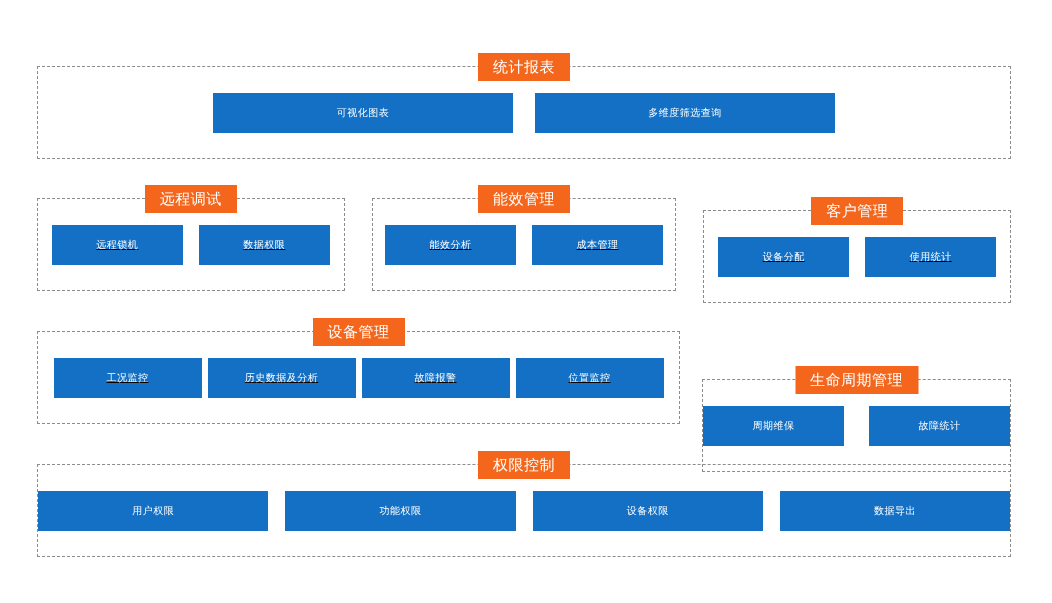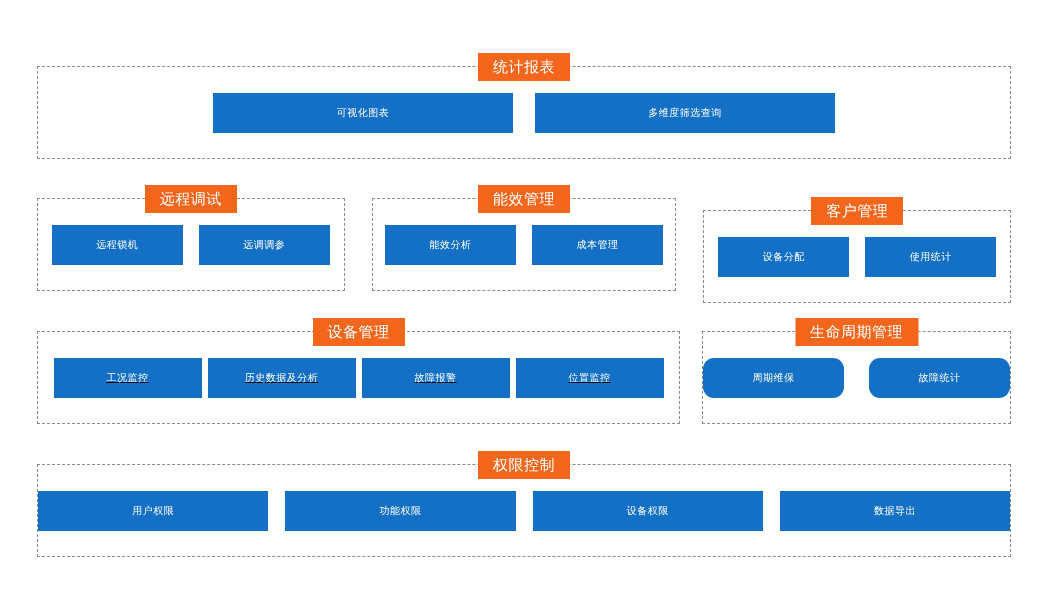--- a/index.html
+++ b/index.html
@@ -71,32 +71,32 @@
     box-sizing: border-box;
     letter-spacing: 0.5px;
   }
 
   
   #row-report { left: 37px; top: 66px; width: 974px; height: 93px; }
   #row-report .group { width: 974px; height: 93px; gap: 22px; }
   #row-report .node { width: 300px; }
 
   
-  #row-two { left: 37px; top: 198px; width: 974px; height: 93px; gap: 27px; }
+  #row-two { left: 37px; top: 198px; width: 974px; height: 93px; gap: 27px; text-decoration: underline; }
   #grp-remote  { width: 309px; height: 93px; gap: 16px; }
   #grp-energy  { width: 306px; height: 93px; gap: 16px; }
   #grp-customer{ width: 309px; height: 93px; gap: 16px; margin-top: 12px; }
   #row-two .node { width: 131px; }
 
   
   #row-three { left: 37px; top: 331px; width: 974px; height: 93px; gap: 22px; }
   #grp-device { width: 643px; height: 93px; gap: 6px; text-decoration: underline; }
   #grp-device .node { width: 148px; }
-  #grp-lifecycle { width: 309px; height: 93px; gap: 25px; }
-  #grp-lifecycle .node { width: 158px; border-radius: 11px; }
+  #grp-lifecycle { width: 309px; height: 93px; gap: 25px; margin-top: 48px; }
+  #grp-lifecycle .node { width: 158px; }
 
   
   #row-perm { left: 37px; top: 464px; width: 974px; height: 93px; }
   #row-perm .group { width: 974px; height: 93px; gap: 17px; }
   #row-perm .node { width: 232px; }
 </style>
 </head>
 <body>
 
 <div class="canvas">
@@ -107,21 +107,21 @@
       <div class="node">可视化图表</div>
       <div class="node">多维度筛选查询</div>
     </div>
   </div>
 
   <div class="row" id="row-two">
 
     <div class="group" id="grp-remote">
       <div class="group-badge">远程调试</div>
       <div class="node">远程锁机</div>
-      <div class="node">远调调参</div>
+      <div class="node">数据权限</div>
     </div>
 
     <div class="group" id="grp-energy">
       <div class="group-badge">能效管理</div>
       <div class="node">能效分析</div>
       <div class="node">成本管理</div>
     </div>
 
     <div class="group" id="grp-customer">
       <div class="group-badge">客户管理</div>

